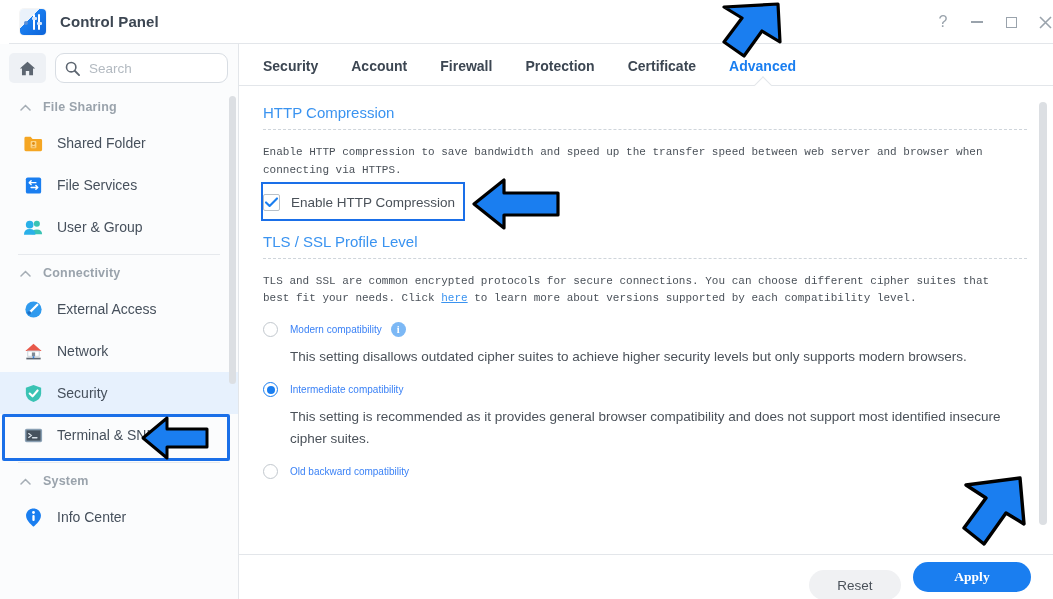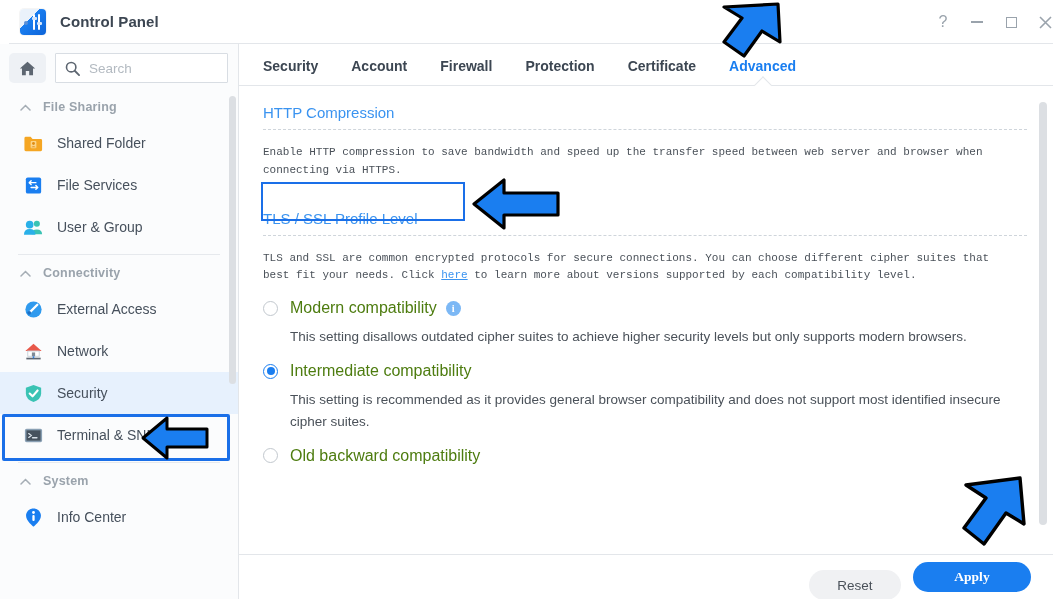--- a/index.html
+++ b/index.html
@@ -92,21 +92,21 @@
     padding: 9px 10px 8px 9px;
   }
   .home-btn {
     width: 37px; height: 30px;
     background: #eef1f5; border-radius: 5px;
     display: flex; align-items: center; justify-content: center;
   }
   .search-box {
     margin-left: 9px;
     flex: 1; height: 30px;
-    border: 1px solid #d8dde3; border-radius: 1px;
+    border: 1px solid #d8dde3; border-radius: 9px;
     background: #ffffff;
     display: flex; align-items: center;
     padding: 0 9px;
   }
   .search-box .sicon { margin-right: 7px; display: flex; }
   .search-input {
     border: none; outline: none;
     background: transparent;
     font-family: "Liberation Sans", sans-serif;
     font-size: 13.5px; color: #4a5159;
@@ -247,21 +247,21 @@
     border: 1.5px solid #c2c8ce; background: #fff;
     margin-right: 12px;
     display: flex; align-items: center; justify-content: center;
     flex: 0 0 15px;
   }
   .rbox.on { border-color: #1a7ef0; }
   .rbox.on::after {
     content: ""; width: 8px; height: 8px;
     border-radius: 50%; background: #1a7ef0;
   }
-  .radio-label { font-size: 16px; color: #4d7c0f; }
+  .radio-label { font-size: 10px; color: #3b82f6; }
   .info-i {
     margin-left: 9px;
     width: 15px; height: 15px; border-radius: 50%;
     background: #7cb8f5; color: #fff;
     font-size: 10.5px; font-weight: bold;
     display: inline-flex; align-items: center; justify-content: center;
     font-family: "Liberation Serif", serif;
   }
   .radio-desc {
     font-size: 13.5px; color: #4a5159;
@@ -496,20 +496,28 @@
         <div class="tab">Certificate</div>
         <div class="tab active">Advanced</div>
       </div>
 
       <div class="panel">
 
         <div class="sec-title">HTTP Compression</div>
         <div class="sec-rule"></div>
         <div class="para">Enable HTTP compression to save bandwidth and speed up the transfer speed between web server and browser when connecting via HTTPS.</div>
 
+        <div class="check-row">
+          <span class="cbox">
+            <svg width="13" height="11" viewBox="0 0 13 11">
+              <path d="M1 5.4 L4.6 9 L12 1.4" fill="none" stroke="#1a7ef0" stroke-width="2.1" stroke-linecap="round" stroke-linejoin="round"></path>
+            </svg>
+          </span>
+          <span class="check-label">Enable HTTP Compression</span>
+        </div>
 
         <div style="height:16px"></div>
 
         <div class="sec-title">TLS / SSL Profile Level</div>
         <div class="sec-rule"></div>
         <div class="para">
           <span>TLS and SSL are common encrypted protocols for secure connections. You can choose different cipher suites that best fit your needs. Click </span><a href="#">here</a><span> to learn more about versions supported by each compatibility level.</span>
         </div>
 
         <div class="radio-row">

